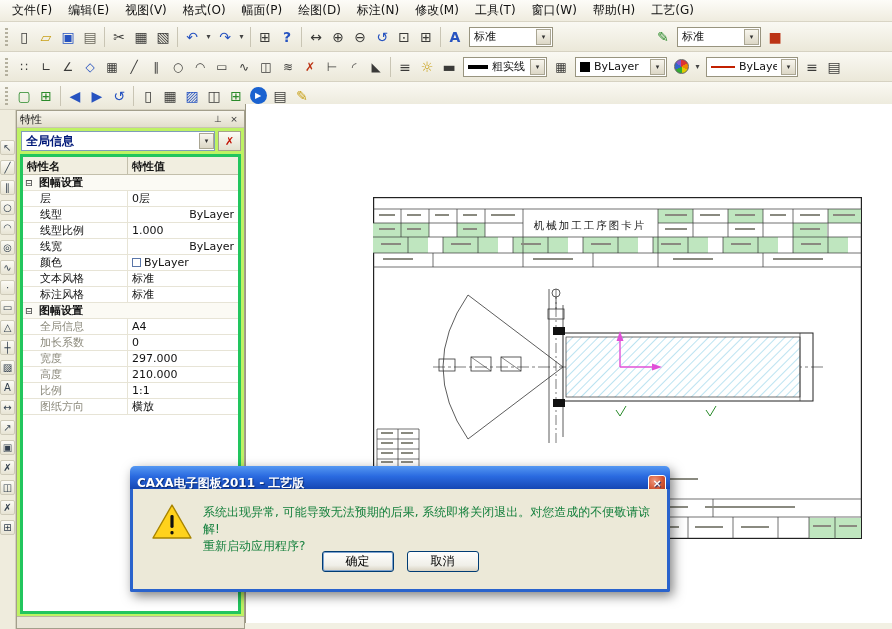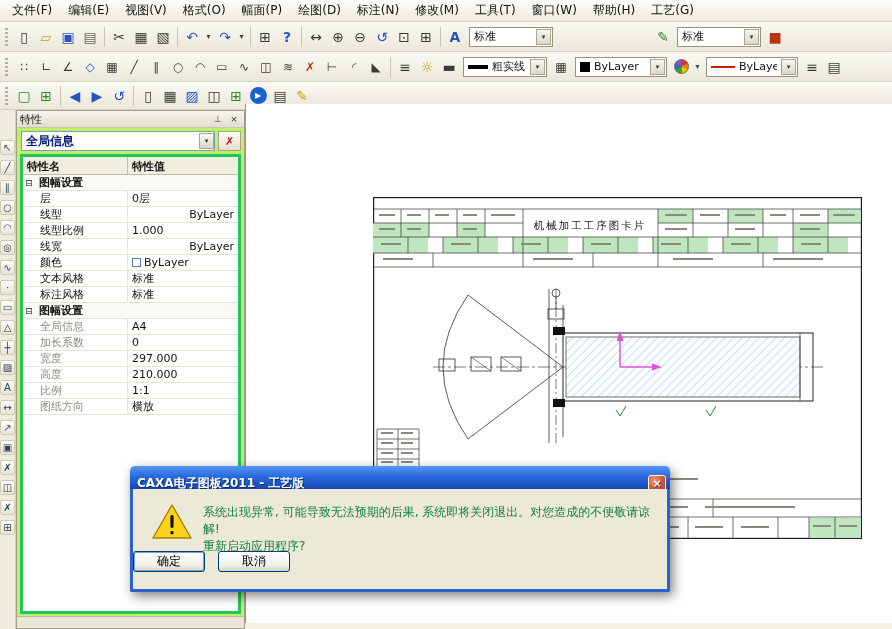--- a/index.html
+++ b/index.html
@@ -66,21 +66,21 @@
 .tt{fill:#8a8a80}
 
 
 .dialog{position:absolute;left:130px;top:466px;width:540px;z-index:50;box-shadow:3px 4px 12px rgba(0,0,0,.5);border-radius:6px 6px 2px 2px}
 .dlg-title{height:23px;background:linear-gradient(180deg,#5598f2 0%,#2a6ae0 45%,#1547b4 100%);border-radius:5px 5px 0 0;display:flex;align-items:center;padding:12px 4px 0 7px;color:#fff;font-weight:bold;font-size:12px;text-shadow:1px 1px 1px #0a2a70}
 .dlg-title-text{flex:1}
 .dlg-close{width:18px;height:18px;border:1px solid #fff;border-radius:3px;background:radial-gradient(circle at 35% 30%,#f0997e,#d25432 55%,#a83416);color:#fff;font-size:11px;line-height:16px;text-align:center;cursor:default}
 .dlg-body{position:relative;height:103px;background:#ece9d8;border:3px solid #2a63cc;border-top:0;border-radius:0 0 2px 2px}
 .warn{position:absolute;left:19px;top:15px}
 .dlg-msg{position:absolute;left:70px;top:15px;right:12px;font-size:12px;line-height:17px;color:#15803d}
-.dlg-buttons{position:absolute;left:0;right:0;top:62px;display:flex;justify-content:flex-start;gap:13px}
+.dlg-buttons{position:absolute;left:0;right:0;top:62px;display:flex;justify-content:center;gap:13px}
 .btn{width:72px;height:21px;font-size:12px;color:#000;background:linear-gradient(#fefefe,#f0efe8 70%,#d8d2c2);border:1px solid #003c74;border-radius:3px;text-align:center;line-height:19px;cursor:default}
 .btn.default{box-shadow:0 0 0 1px #7da2ce inset}
 </style>
 </head>
 <body>
 
 <div id="app">
 
   <div class="menubar">
     <div class="menu-item">文件(F)</div>

